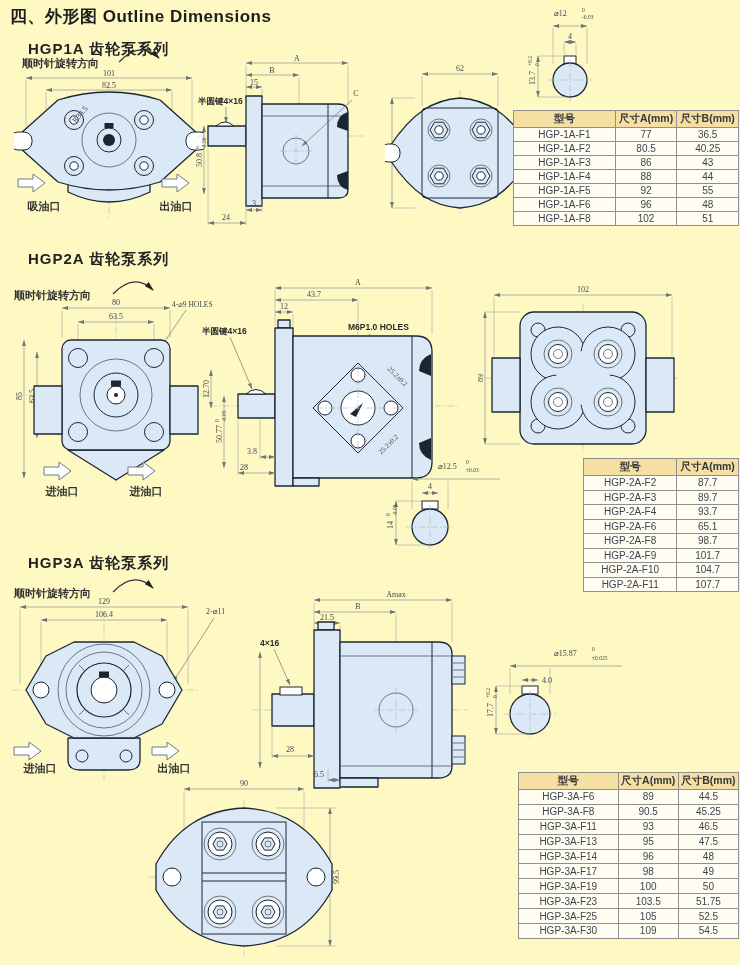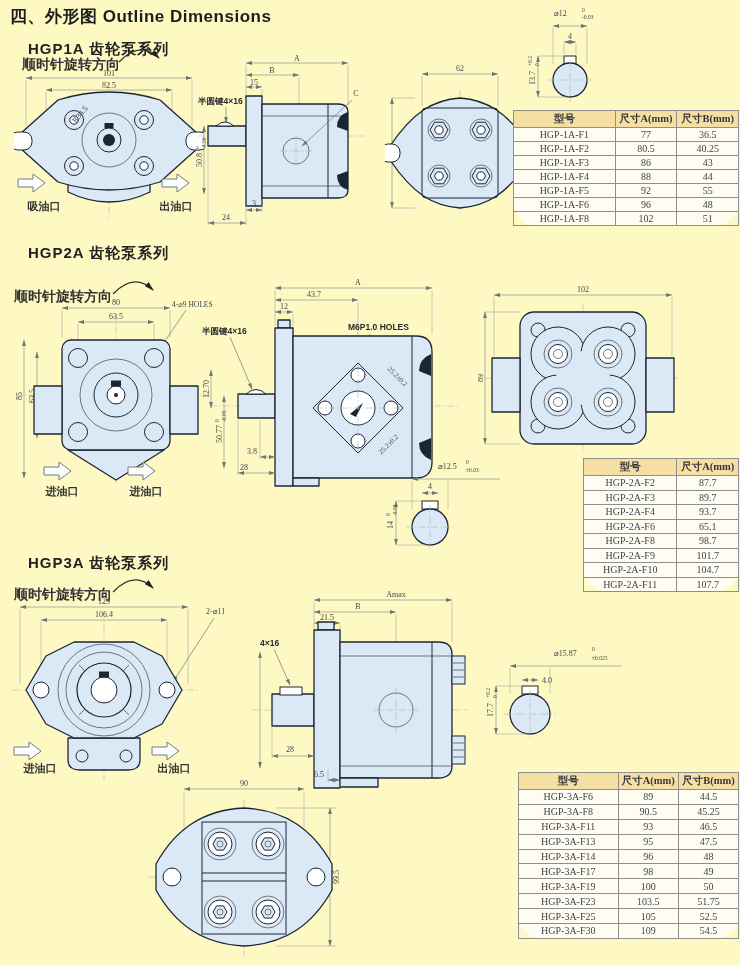--- a/index.html
+++ b/index.html
@@ -1,24 +1,24 @@
 <!DOCTYPE html>
 <html><head>
 <meta charset="utf-8">
 <style>
   html,body{margin:0;padding:0;background:#e8e8e8;}
   .page{position:relative;width:740px;height:965px;background:#fef9c3;overflow:hidden;
         font-family:"Liberation Sans",sans-serif;}
   .abs{position:absolute;}
   .title{position:absolute;font-size:17px;font-weight:bold;color:#1d1d1d;letter-spacing:.5px;}
   .sec-heading{position:absolute;font-size:15px;font-weight:bold;color:#222;letter-spacing:1px;}
-  .rot-label{position:absolute;font-size:14px;font-weight:bold;color:#333;text-align:center;}
+  .rot-label{position:absolute;font-size:11px;font-weight:bold;color:#333;text-align:center;}
   
   .dim-table{position:absolute;border-collapse:collapse;background:#fffdf2;
-             font-family:Liberation Serif, serif;color:#3d4450;table-layout:fixed;border-radius:25px;}
+             font-family:Liberation Sans, sans-serif;color:#3d4450;table-layout:fixed;}
   .dim-table th{background:#f6dfa2;font-weight:bold;font-size:10.5px;color:#33363d;
                 border:1px solid #8f8f8f;padding:1px 2px;height:14px;}
   .dim-table td{border:1px solid #8f8f8f;text-align:center;font-size:10px;padding:0 2px;}
   .dim-table th:nth-child(1){width:43%;}
   .dim-table.two th:nth-child(1){width:57%;}
   .t1 td{height:13px;} .t2 td{height:13.5px;} .t3 td{height:13.9px;margin-left:20px;}
   
   svg text{font-family:"Liberation Serif",serif;}
   .d{font-size:8px;fill:#44474f;text-anchor:middle;}
   .dl{font-size:8px;fill:#44474f;text-anchor:start;}
@@ -243,21 +243,21 @@
           <td>48</td>
         </tr>
         <tr>
           <td>HGP-1A-F8</td>
           <td>102</td>
           <td>51</td>
         </tr>
       </tbody>
     </table>
 
-  <div class="sec-heading" style="left:28px;top:244px">HGP2A 齿轮泵系列</div>
+  <div class="sec-heading" style="left:28px;top:250px">HGP2A 齿轮泵系列</div>
   <div class="rot-label" style="left:14px;top:288px">顺时针旋转方向</div>
   <svg class="abs" style="left:110px;top:277px" width="48" height="22">
     <path class="rot" d="M3,17 Q24,-5 43,13" marker-end="url(#arwD)"></path>
   </svg>
 
   <svg class="abs" style="left:10px;top:296px" width="212" height="206">
     <line class="cl" x1="6" y1="99" x2="200" y2="99"></line>
     <line class="cl" x1="106" y1="18" x2="106" y2="188"></line>
     <line class="ext" x1="52" y1="14" x2="52" y2="42"></line>
       <line class="ext" x1="160" y1="14" x2="160" y2="42"></line>

